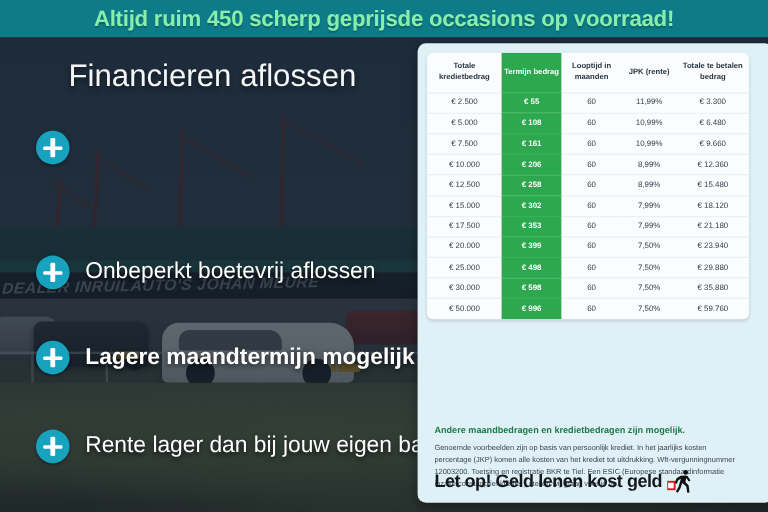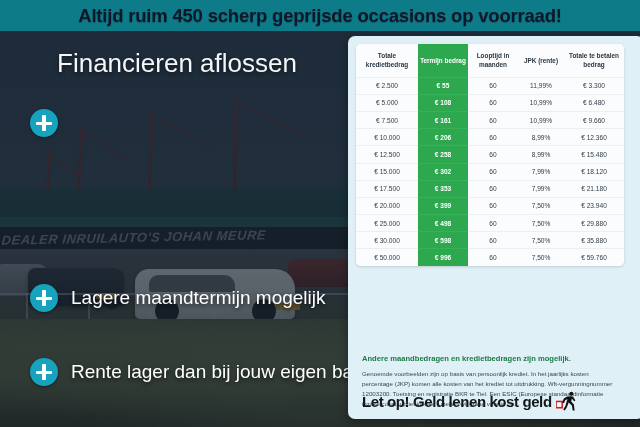--- a/index.html
+++ b/index.html
@@ -25,21 +25,21 @@
     top: 0; left: 0;
     width: 640px;
     height: 31px;
     background: #0e7b89;
     display: flex;
     align-items: center;
     justify-content: center;
     z-index: 6;
   }
   .headline-text {
-    color: #0f172a;
+    color: #86efac;
     font-size: 18.5px;
     font-weight: bold;
     letter-spacing: -0.2px;
     white-space: nowrap;
     text-shadow: 0 1px 1px rgba(0,0,0,.22);
   }
 
   
   .photo {
     position: absolute;
@@ -240,21 +240,21 @@
 
   .bullet {
     position: absolute;
     left: 30px;
     display: flex;
     align-items: center;
     gap: 13px;
     width: 320px;
   }
   .bullet-1 { top: 182px; }
-  .bullet-2 { top: 253px; }
+  .bullet-2 { top: 253px; font-weight: bold; }
   .bullet-3 { top: 327px; }
 
   .bullet-label {
     color: #ffffff;
     font-size: 19px;
     line-height: 1.15;
     white-space: nowrap;
     text-shadow: 0 2px 4px rgba(0,0,0,.65);
   }
 
@@ -413,20 +413,24 @@
   <div class="overlay"></div>
 
   <div class="left-col">
 
     <div class="plus-icon plus-headline"></div>
 
     <div class="headline-block">
       <div class="headline-line1">Financieren aflossen</div>
     </div>
 
+    <div class="bullet bullet-1">
+      <span class="plus-icon"></span>
+      <span class="bullet-label">Onbeperkt boetevrij aflossen</span>
+    </div>
 
     <div class="bullet bullet-2">
       <span class="plus-icon"></span>
       <span class="bullet-label">Lagere maandtermijn mogelijk</span>
     </div>
 
     <div class="bullet bullet-3">
       <span class="plus-icon"></span>
       <span class="bullet-label">Rente lager dan bij jouw eigen bank</span>
     </div>

